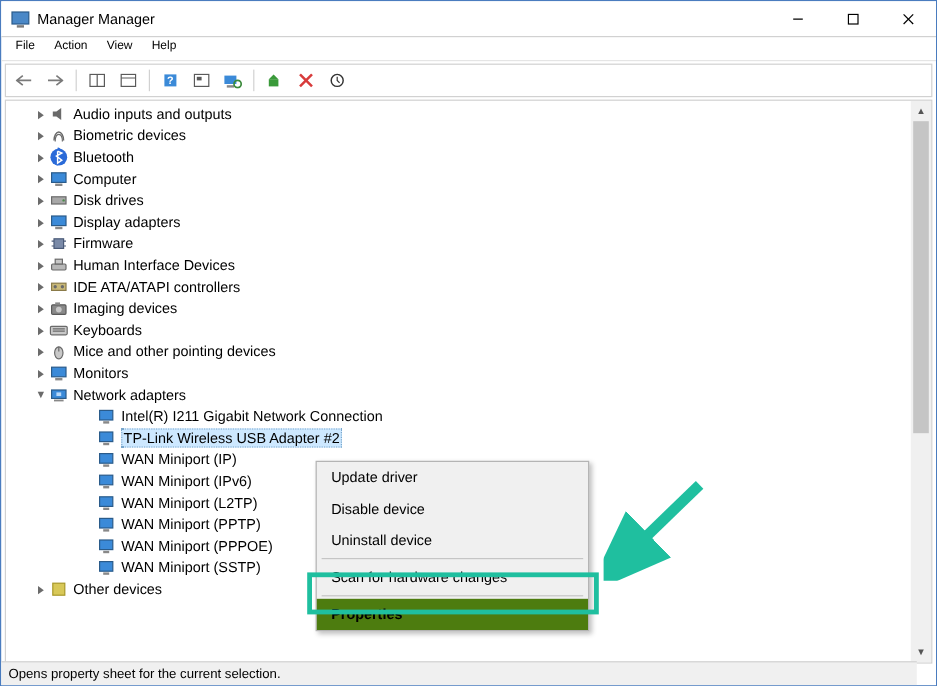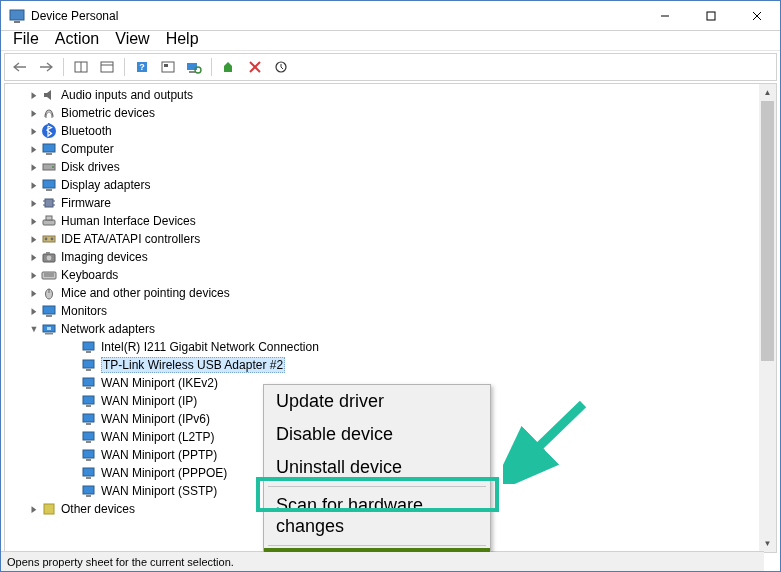--- a/index.html
+++ b/index.html
@@ -27,24 +27,24 @@
   .win-btn {
     width: 46px; height: 100%;
     display: flex; align-items: center; justify-content: center;
     color: #000;
   }
 
   
   .menubar {
     height: 20px;
     display: flex;
-    align-items: flex-end;
+    align-items: flex-start;
     padding: 0 4px;
     border-bottom: 1px solid #e5e5e5;
-    font-size: 16px;
+    font-size: 10px;
   }
   .menubar span { padding: 2px 8px; }
 
   
   .toolbar {
     height: 28px;
     display: flex;
     align-items: center;
     padding: 2px 4px;
     border: 1px solid #d1d1d1;
@@ -96,21 +96,21 @@
   .ctx {
     position: absolute;
     background: #f0f0f0;
     border: 1px solid #b4b4b4;
     box-shadow: 2px 2px 4px rgba(0,0,0,.25);
     width: 228px;
     z-index: 10;
   }
   .ctx-item {
     padding: 6px 12px;
-    font-size: 18px;
+    font-size: 12px;
   }
   .ctx-sep { height: 1px; background: #c5c5c5; margin: 2px 4px; }
   .ctx-item.hilite { background: #4d7c0f; font-weight: 700; }
 
   .highlight-box {
     position: absolute;
     border: 4px solid #1fbf9f;
     pointer-events: none;
     z-index: 11;
   }
@@ -142,21 +142,21 @@
 </head>
 <body>
 
 <div class="titlebar">
   <span class="app-icon">
     <svg viewBox="0 0 16 16">
         <rect x="1" y="2" width="14" height="10" fill="#4a88c7" stroke="#2a5b8a"></rect>
         <rect x="5" y="13" width="6" height="2" fill="#7a7a7a"></rect>
       </svg>
   </span>
-  <span class="title">Device Personal</span>
+  <span class="title">Manager Manager</span>
   <div class="win-btns">
     <div class="win-btn">
         <svg width="10" height="10">
           <line x1="1" y1="5" x2="9" y2="5" stroke="currentColor" stroke-width="1"></line>
         </svg>
       </div>
     <div class="win-btn">
         <svg width="10" height="10">
           <rect x="1" y="1" width="8" height="8" fill="none" stroke="currentColor" stroke-width="1"></rect>
         </svg>
@@ -371,28 +371,20 @@
           </svg></span>
         <span class="node-label">Intel(R) I211 Gigabit Network Connection</span>
       </div>
       <div class="node ind-2 selected">
         <span class="chev"></span>
         <span class="node-ico"><svg viewBox="0 0 16 16">
             <rect x="2" y="3" width="11" height="8" fill="#3b8ad8" stroke="#2a5b8a"></rect>
             <rect x="5" y="12" width="5" height="2" fill="#888"></rect>
           </svg></span>
         <span class="node-label">TP-Link Wireless USB Adapter #2</span>
-      </div>
-      <div class="node ind-2">
-        <span class="chev"></span>
-        <span class="node-ico"><svg viewBox="0 0 16 16">
-            <rect x="2" y="3" width="11" height="8" fill="#3b8ad8" stroke="#2a5b8a"></rect>
-            <rect x="5" y="12" width="5" height="2" fill="#888"></rect>
-          </svg></span>
-        <span class="node-label">WAN Miniport (IKEv2)</span>
       </div>
       <div class="node ind-2">
         <span class="chev"></span>
         <span class="node-ico"><svg viewBox="0 0 16 16">
             <rect x="2" y="3" width="11" height="8" fill="#3b8ad8" stroke="#2a5b8a"></rect>
             <rect x="5" y="12" width="5" height="2" fill="#888"></rect>
           </svg></span>
         <span class="node-label">WAN Miniport (IP)</span>
       </div>
       <div class="node ind-2">

